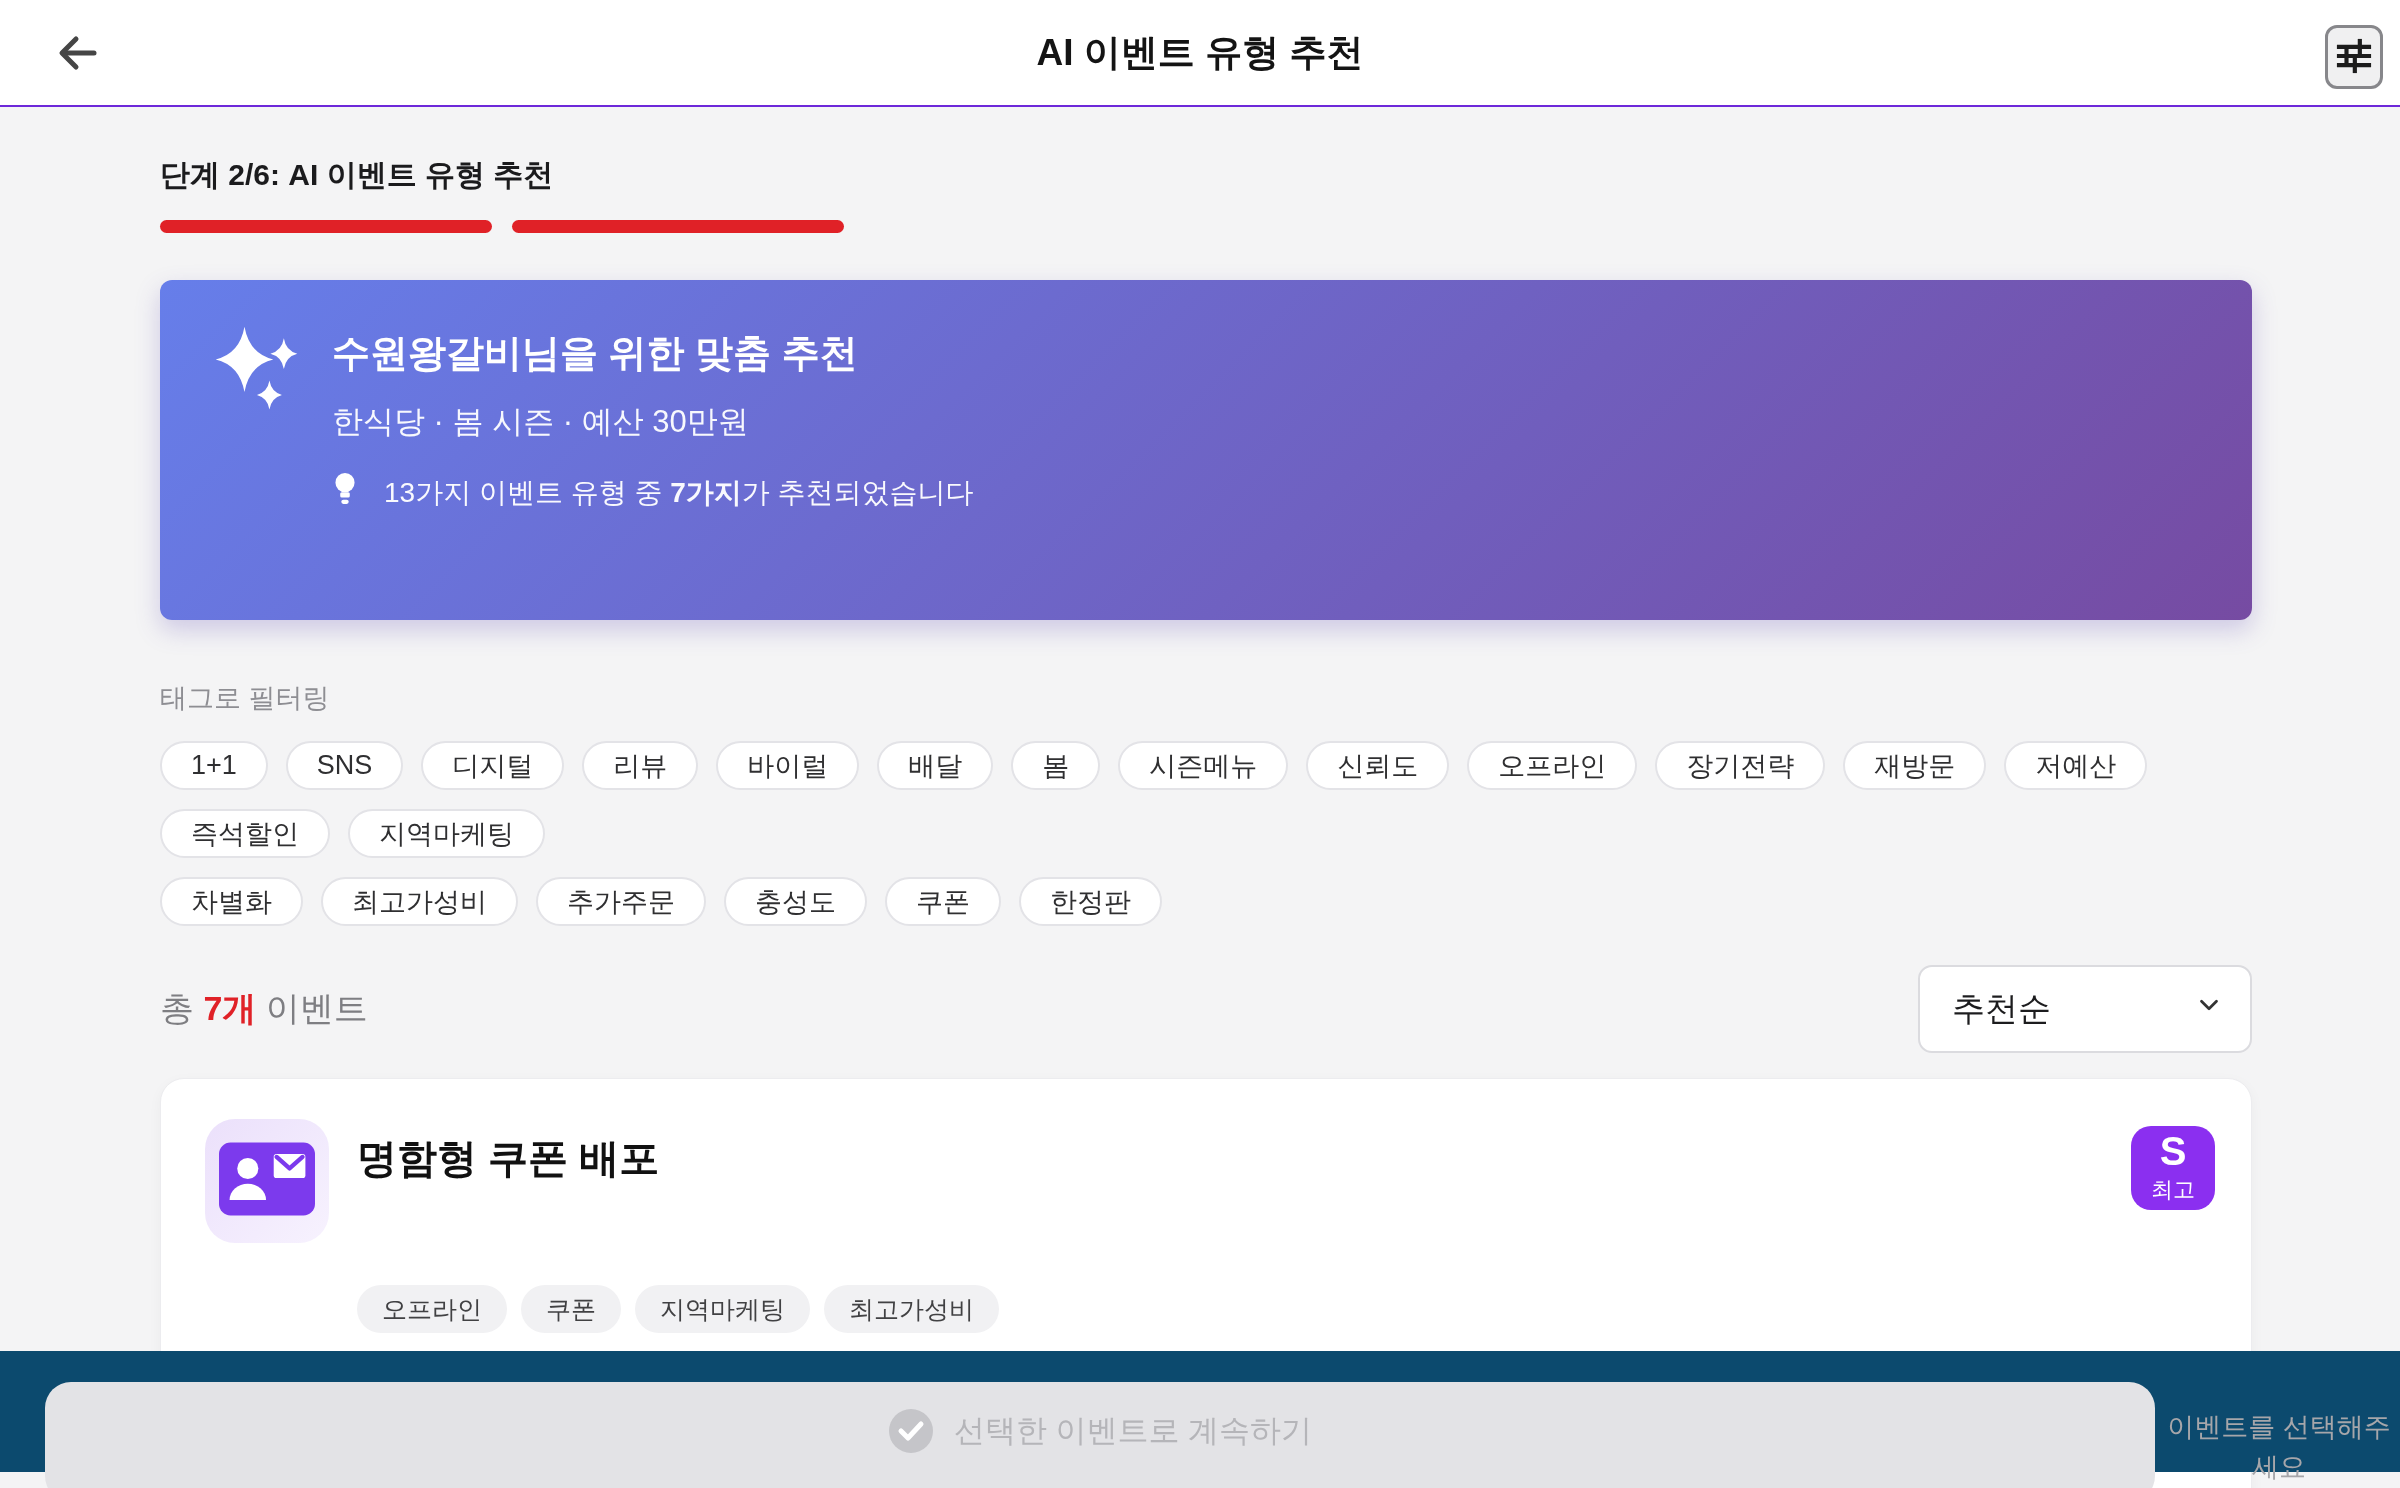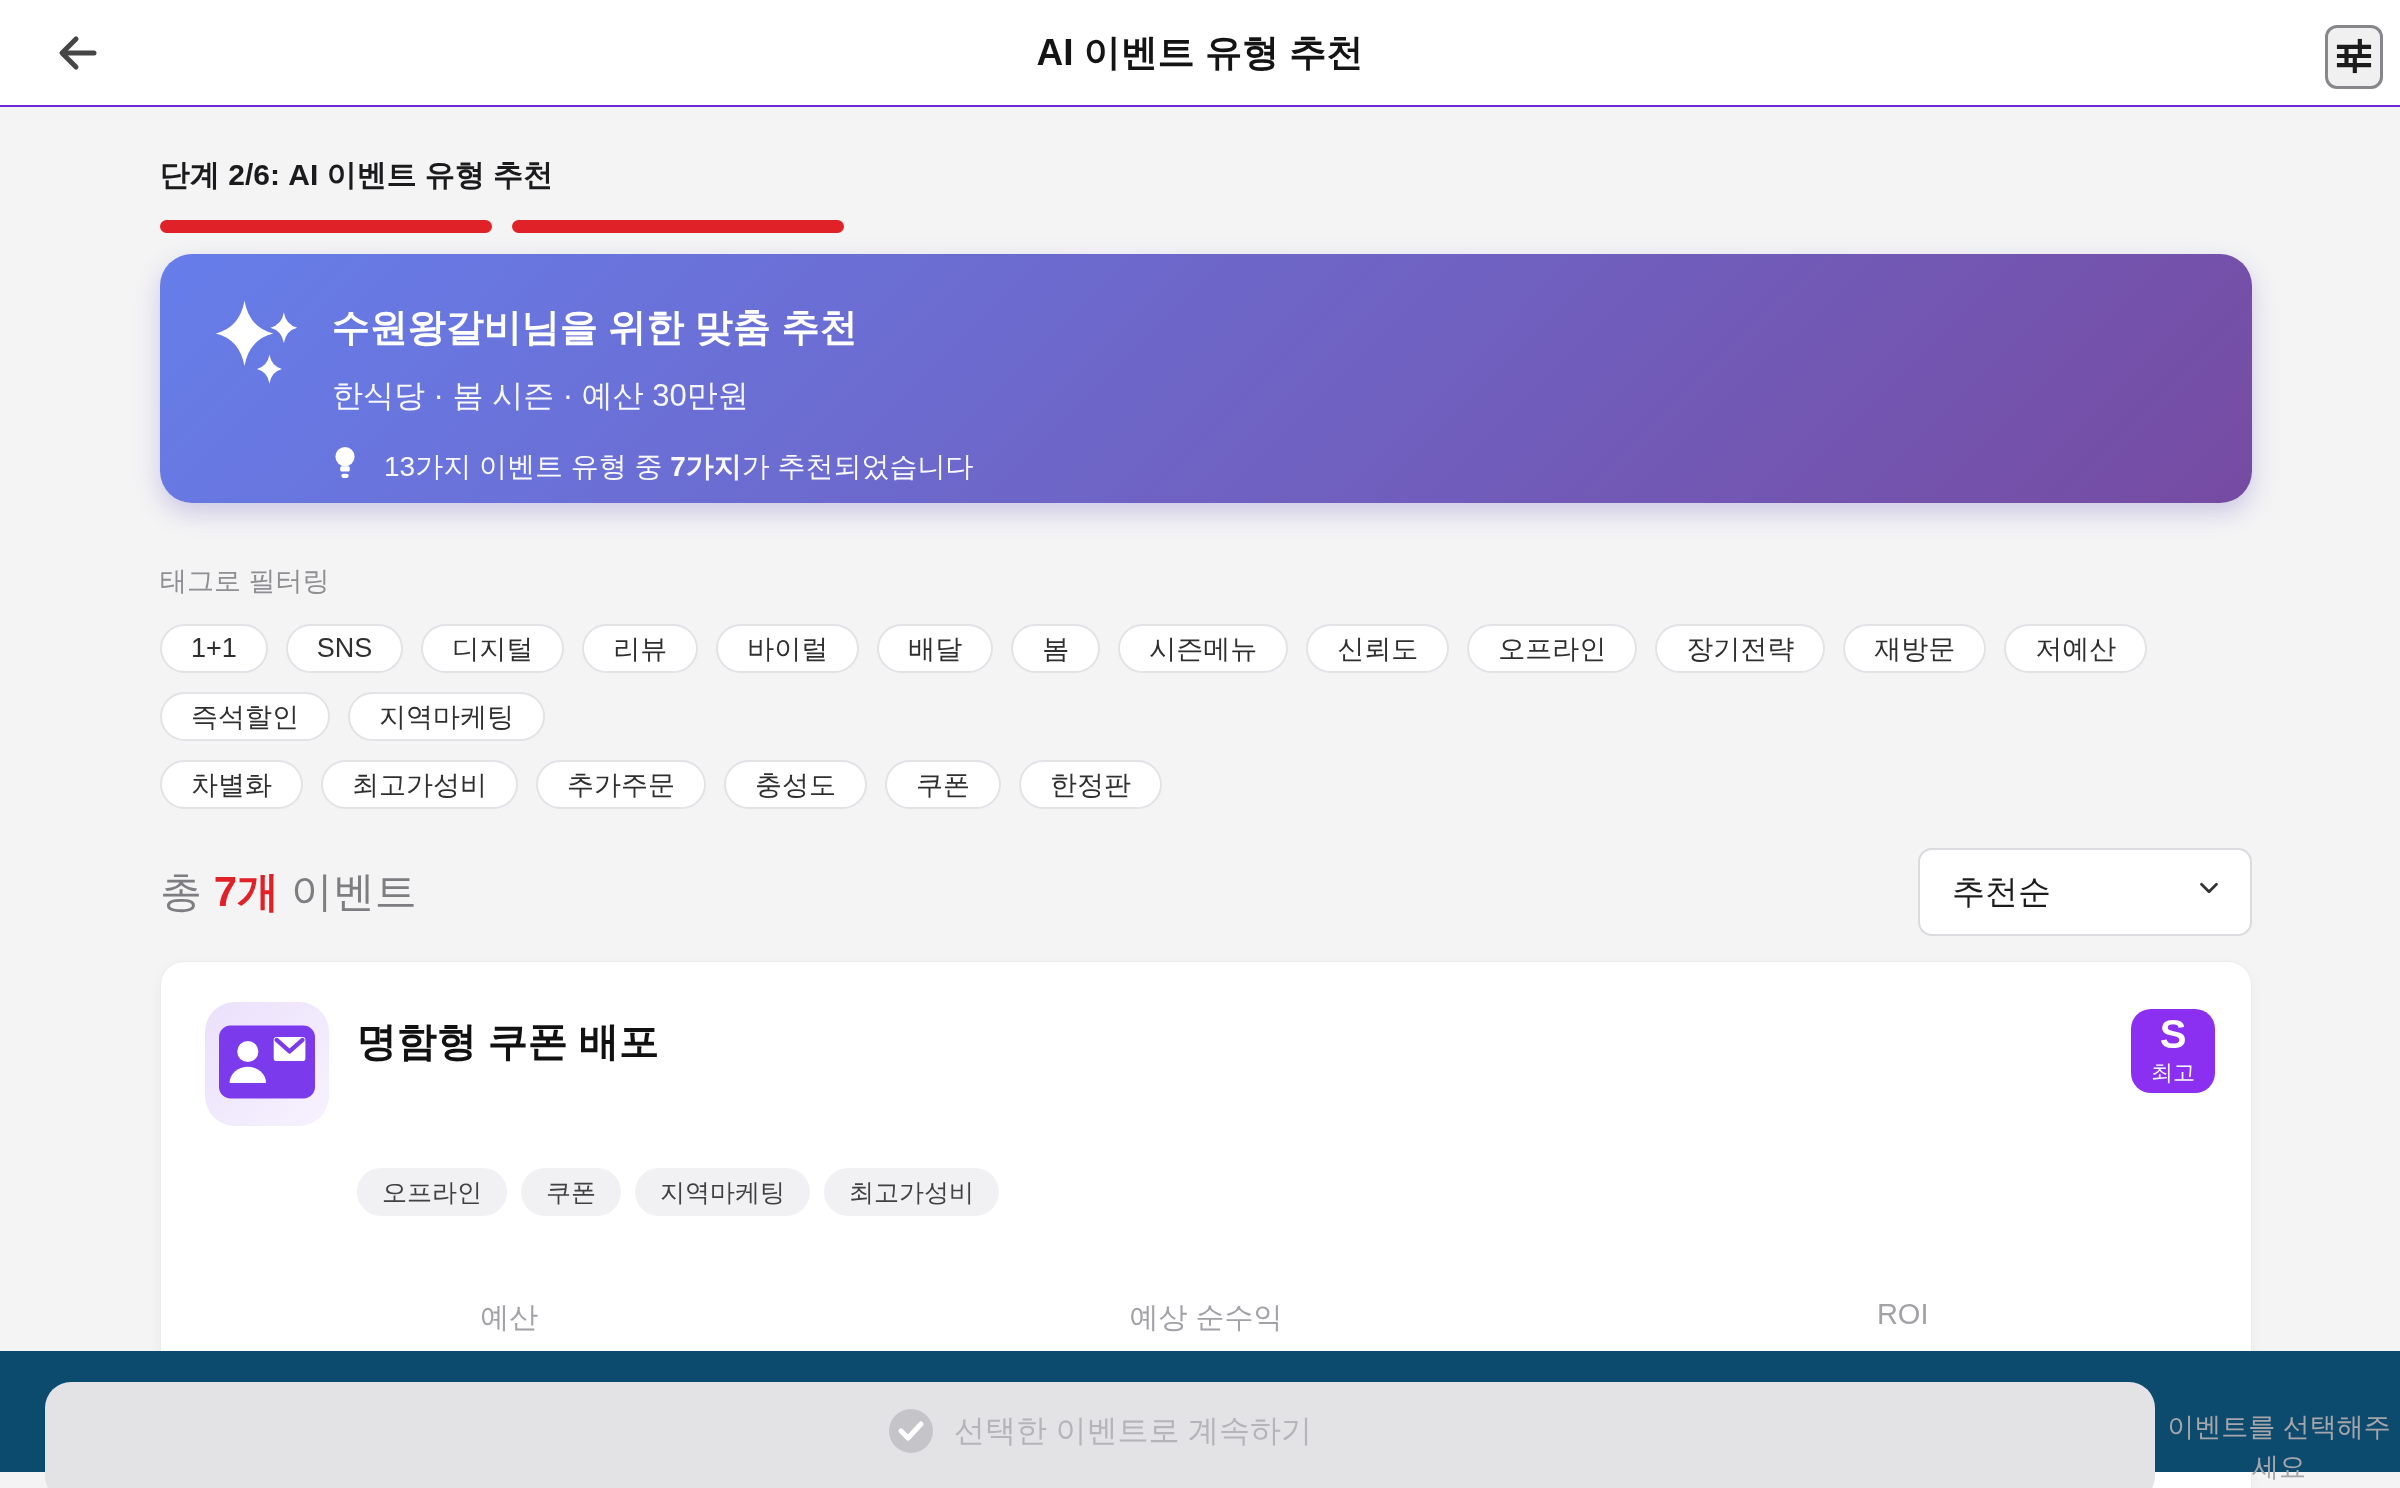--- a/index.html
+++ b/index.html
@@ -15,37 +15,37 @@
 
   .content { padding:0 148px 0 160px; }
 
   
   .step-label { margin-top:48px; font-size:30px; font-weight:700; color:#1b1b1d; }
   .progress-track { margin-top:24px; display:flex; gap:20px; }
   .progress-seg { flex:1; height:13px; border-radius:7px; background:transparent; }
   .progress-seg.filled { background:#e02127; }
 
   
-  .banner { position:relative; margin-top:21px; height:249px; border-radius:32px; background:linear-gradient(135deg,#667eea 0%,#764ba2 100%); box-shadow:0 10px 24px rgba(90,70,180,0.25); }
+  .banner { position:relative; margin-top:47px; height:340px; border-radius:12px; background:linear-gradient(135deg,#667eea 0%,#764ba2 100%); box-shadow:0 10px 24px rgba(90,70,180,0.25); }
   .banner-sparkles { position:absolute; left:48px; top:43px; width:96px; height:96px; }
   .banner-title { position:absolute; left:172px; top:48px; font-size:38px; font-weight:700; color:#fff; }
   .banner-subtitle { position:absolute; left:172px; top:121px; font-size:31px; color:rgba(255,255,255,0.95); }
   .banner-info { position:absolute; left:172px; top:192px; display:flex; align-items:center; gap:26px; font-size:28px; color:rgba(255,255,255,0.96); }
   .banner-info b { font-weight:700; }
 
   
   .filter-label { margin-top:60px; font-size:27px; color:#8e8e93; }
   .pill-row { display:flex; flex-wrap:wrap; column-gap:18px; row-gap:19px; }
   .pill-row.first { margin-top:25px; }
   .pill-row.second { margin-top:19px; }
   .tag-pill { height:49px; padding:0 29px; display:inline-flex; align-items:center; background:#fff; border:2px solid #e3e3e7; border-radius:30px; font-size:27px; color:#2f2f31; cursor:pointer; white-space:nowrap; }
 
   
   .list-header { margin-top:39px; display:flex; align-items:center; justify-content:space-between; }
-  .event-count { font-size:42px; color:#7e7e82; }
+  .event-count { font-size:34px; color:#7e7e82; }
   .event-count .count { color:#e02127; font-weight:700; }
   .sort-select { width:334px; height:88px; background:#fff; border:2px solid #dbdbdf; border-radius:14px; display:flex; align-items:center; justify-content:space-between; padding:0 26px 0 32px; font-size:33px; color:#1c1c1e; cursor:pointer; }
 
   
   .event-card { position:relative; margin-top:25px; height:640px; background:#fff; border:1px solid #ececef; border-radius:24px; box-shadow:0 4px 14px rgba(0,0,0,0.04); cursor:pointer; }
   .card-icon-tile { position:absolute; left:44px; top:40px; width:124px; height:124px; border-radius:30px; background:linear-gradient(135deg,#ebe0fb, #f7f2fe); display:flex; align-items:center; justify-content:center; }
   .card-title { position:absolute; left:196px; top:52px; font-size:40px; font-weight:700; color:#111; }
   .grade-badge { position:absolute; right:36px; top:47px; width:84px; height:84px; border-radius:20px; background:#8b2ff0; color:#fff; display:flex; flex-direction:column; align-items:center; justify-content:center; }
   .grade-badge .grade { font-size:40px; font-weight:700; line-height:40px; }
   .grade-badge .grade-label { font-size:22px; margin-top:4px; }

